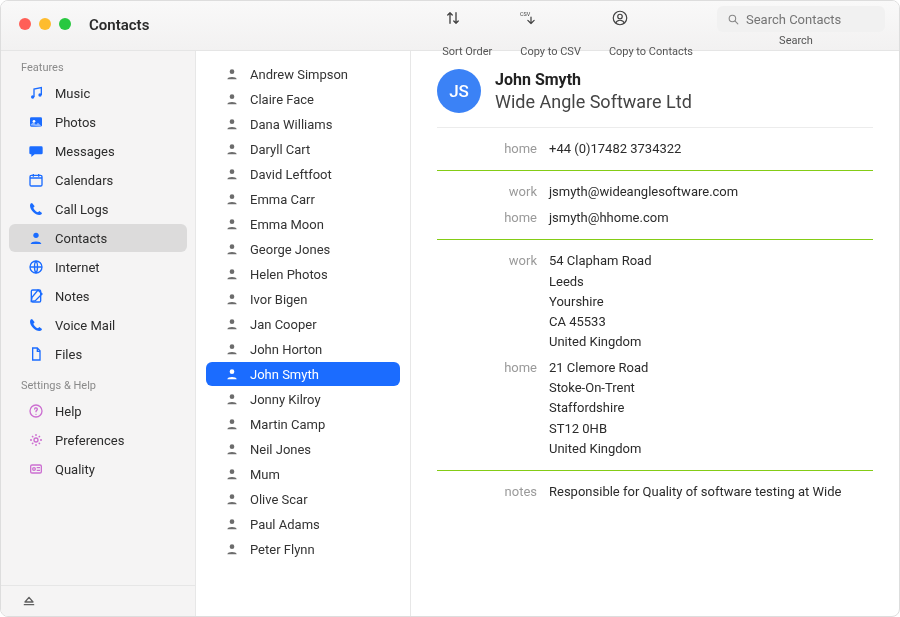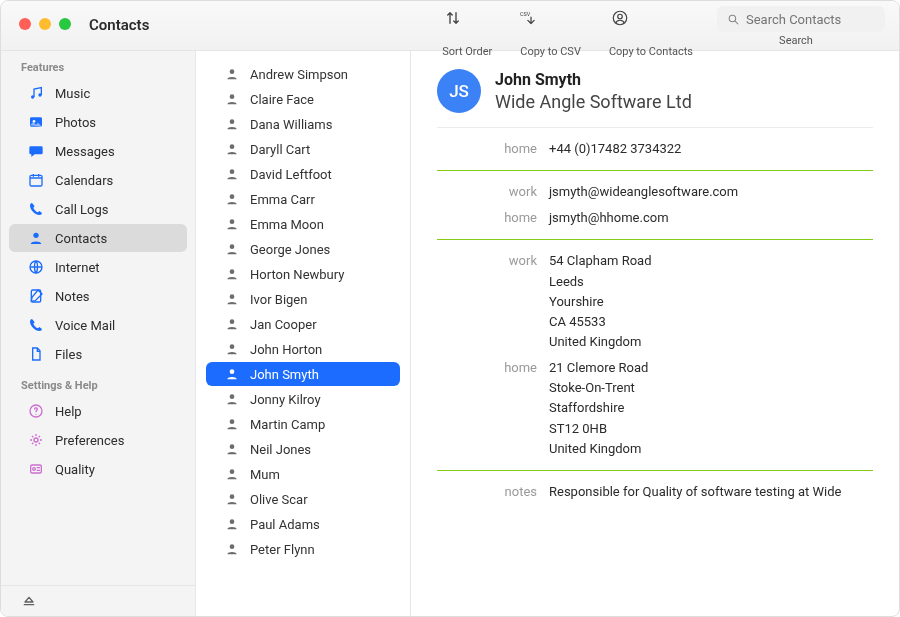--- a/index.html
+++ b/index.html
@@ -15,21 +15,21 @@
 .tb-item { display:flex; flex-direction:column; align-items:flex-start; gap:16px; cursor:pointer; }
 .tb-item .ico { width:22px; height:22px; display:flex; align-items:center; justify-content:center; color:#444; }
 .tb-item .lbl { font-size:11px; color:#555; }
 .search { display:flex; align-items:center; background:#f1f1f1; border-radius:6px; height:26px; width:168px; margin:5px 14px 0 24px; padding:0 10px; color:#888; font-size:13px; }
 .search input { border:none; background:transparent; outline:none; flex:1; font-size:13px; }
 .search-col { display:flex; flex-direction:column; align-items:center; gap:0px; padding-top:0px; }
 .search-col .lbl { font-size:11px; color:#555; margin-top:2px; }
 
 .main { display:flex; height:567px; }
 .sidebar { width:195px; background:#f5f4f4; border-right:1px solid #e7e7e7; display:flex; flex-direction:column; }
-.sb-heading { font-size:11px; font-weight:700; color:#8a8a8a; padding:10px 0 4px 20px; }
+.sb-heading { font-size:11px; font-weight:400; color:#8a8a8a; padding:10px 0 4px 20px; }
 .sb-item { display:flex; align-items:center; gap:10px; padding:5px 12px 5px 18px; font-size:13px; color:#2c2c2c; border-radius:6px; margin:1px 8px; cursor:pointer; }
 .sb-item.active { background:#dcdbdb; }
 .sb-item .ico { width:18px; height:18px; display:flex; align-items:center; justify-content:center; }
 .sidebar-bottom { margin-top:auto; border-top:1px solid #e6e6e6; padding:8px 0 8px 20px; }
 .eject { color:#606060; }
 
 .contact-list { width:215px; border-right:1px solid #e7e7e7; overflow-y:auto; position:relative; padding:10px 0; }
 .contact-list::-webkit-scrollbar { width:7px; }
 .contact-list::-webkit-scrollbar-thumb { background:#d2d2d2; border-radius:4px; }
 .cl-item { display:flex; align-items:center; gap:10px; padding:4px 12px 4px 18px; font-size:13px; color:#333; border-radius:6px; margin:1px 10px; cursor:pointer; }
@@ -316,21 +316,21 @@
         </span>
         <span>George Jones</span>
       </div>
       <div class="cl-item">
         <span class="pico">
           <svg width="14" height="14" viewBox="0 0 24 24">
             <circle cx="12" cy="8" r="4" fill="#6c6c6c"></circle>
             <path d="M4 21c0-5 16-5 16 0" fill="#6c6c6c"></path>
           </svg>
         </span>
-        <span>Horton Newbury</span>
+        <span>Helen Photos</span>
       </div>
       <div class="cl-item">
         <span class="pico">
           <svg width="14" height="14" viewBox="0 0 24 24">
             <circle cx="12" cy="8" r="4" fill="#6c6c6c"></circle>
             <path d="M4 21c0-5 16-5 16 0" fill="#6c6c6c"></path>
           </svg>
         </span>
         <span>Ivor Bigen</span>
       </div>

